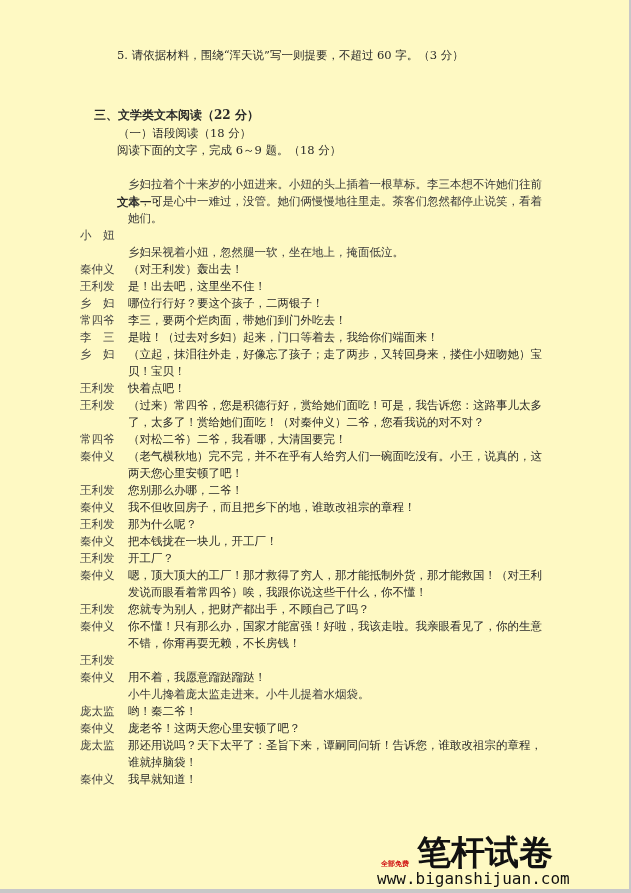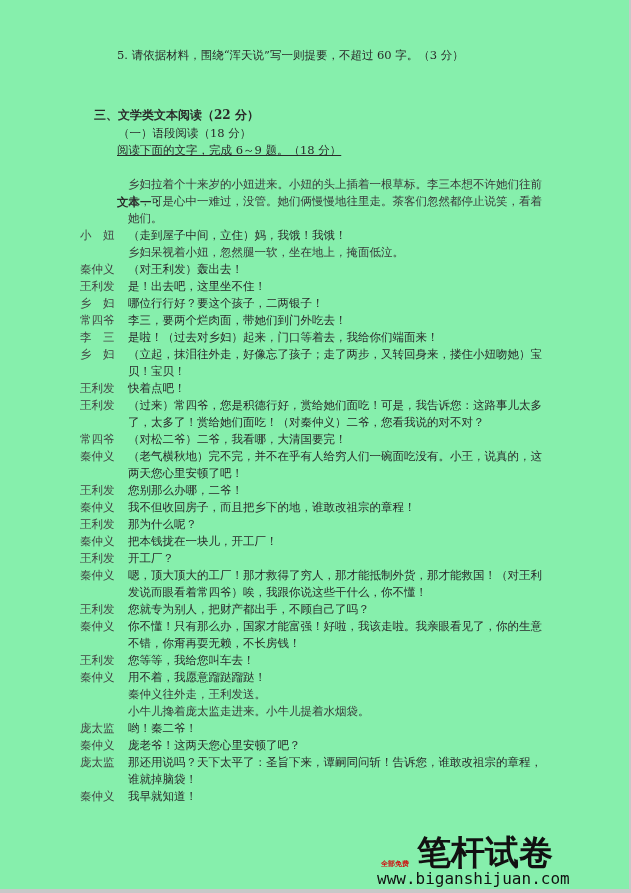--- a/index.html
+++ b/index.html
@@ -5,29 +5,29 @@
   html, body { margin: 0; padding: 0; }
   body {
     width: 631px; height: 893px; position: relative; overflow: hidden;
     background: #c8c8c8;
     font-family: "DejaVu Serif", "Liberation Serif", serif;
     color: #2a2a2a;
   }
   .page {
     position: absolute; left: 0; top: 0;
     width: 629px; height: 889px;
-    background: #86efac;
+    background: #fef9c3;
   }
   .line {
     position: absolute; font-size: 11.5px; line-height: 17px; white-space: nowrap;
   }
   .q5 { left: 117px; top: 47px; }
   .sec-title { left: 94px; top: 107px; font-weight: bold; font-size: 12px; }
   .sub { left: 118px; top: 125px; }
-  .instr { left: 117px; top: 142px; text-decoration: underline; }
+  .instr { left: 117px; top: 142px; }
   .text-label { left: 117px; top: 159px; font-weight: bold; margin-top: 35px; }
 
   .dialog { position: absolute; left: 80px; top: 176px; width: 470px; }
   .row { display: flex; font-size: 11.5px; line-height: 17px; }
   .spk { width: 48px; flex: 0 0 48px; color: #444; letter-spacing: 0; }
   .txt { flex: 1; white-space: normal; word-break: break-all; }
   .stage { color: #3a3a3a; }
 
   .logo {
     position: absolute; left: 395px; top: 833px;
@@ -55,21 +55,20 @@
   <div class="line instr">阅读下面的文字，完成 6～9 题。（18 分）</div>
   <div class="line text-label">文本一：</div>
 
   <div class="dialog" id="dialog">
       <div class="row stage">
         <span class="spk"></span>
         <span class="txt">乡妇拉着个十来岁的小妞进来。小妞的头上插着一根草标。李三本想不许她们往前走，可是心中一难过，没管。她们俩慢慢地往里走。茶客们忽然都停止说笑，看着她们。</span>
       </div>
       <div class="row">
         <span class="spk">小　妞</span>
-        <span class="txt">（走到屋子中间，立住）妈，我饿！我饿！</span>
       </div>
       <div class="row stage">
         <span class="spk"></span>
         <span class="txt">乡妇呆视着小妞，忽然腿一软，坐在地上，掩面低泣。</span>
       </div>
       <div class="row">
         <span class="spk">秦仲义</span>
         <span class="txt">（对王利发）轰出去！</span>
       </div>
       <div class="row">
@@ -135,29 +134,27 @@
       <div class="row">
         <span class="spk">王利发</span>
         <span class="txt">您就专为别人，把财产都出手，不顾自己了吗？</span>
       </div>
       <div class="row">
         <span class="spk">秦仲义</span>
         <span class="txt">你不懂！只有那么办，国家才能富强！好啦，我该走啦。我亲眼看见了，你的生意不错，你甭再耍无赖，不长房钱！</span>
       </div>
       <div class="row">
         <span class="spk">王利发</span>
-        <span class="txt">您等等，我给您叫车去！</span>
       </div>
       <div class="row">
         <span class="spk">秦仲义</span>
         <span class="txt">用不着，我愿意蹓跶蹓跶！</span>
       </div>
       <div class="row stage">
         <span class="spk"></span>
-        <span class="txt">秦仲义往外走，王利发送。</span>
       </div>
       <div class="row stage">
         <span class="spk"></span>
         <span class="txt">小牛儿搀着庞太监走进来。小牛儿提着水烟袋。</span>
       </div>
       <div class="row">
         <span class="spk">庞太监</span>
         <span class="txt">哟！秦二爷！</span>
       </div>
       <div class="row">

